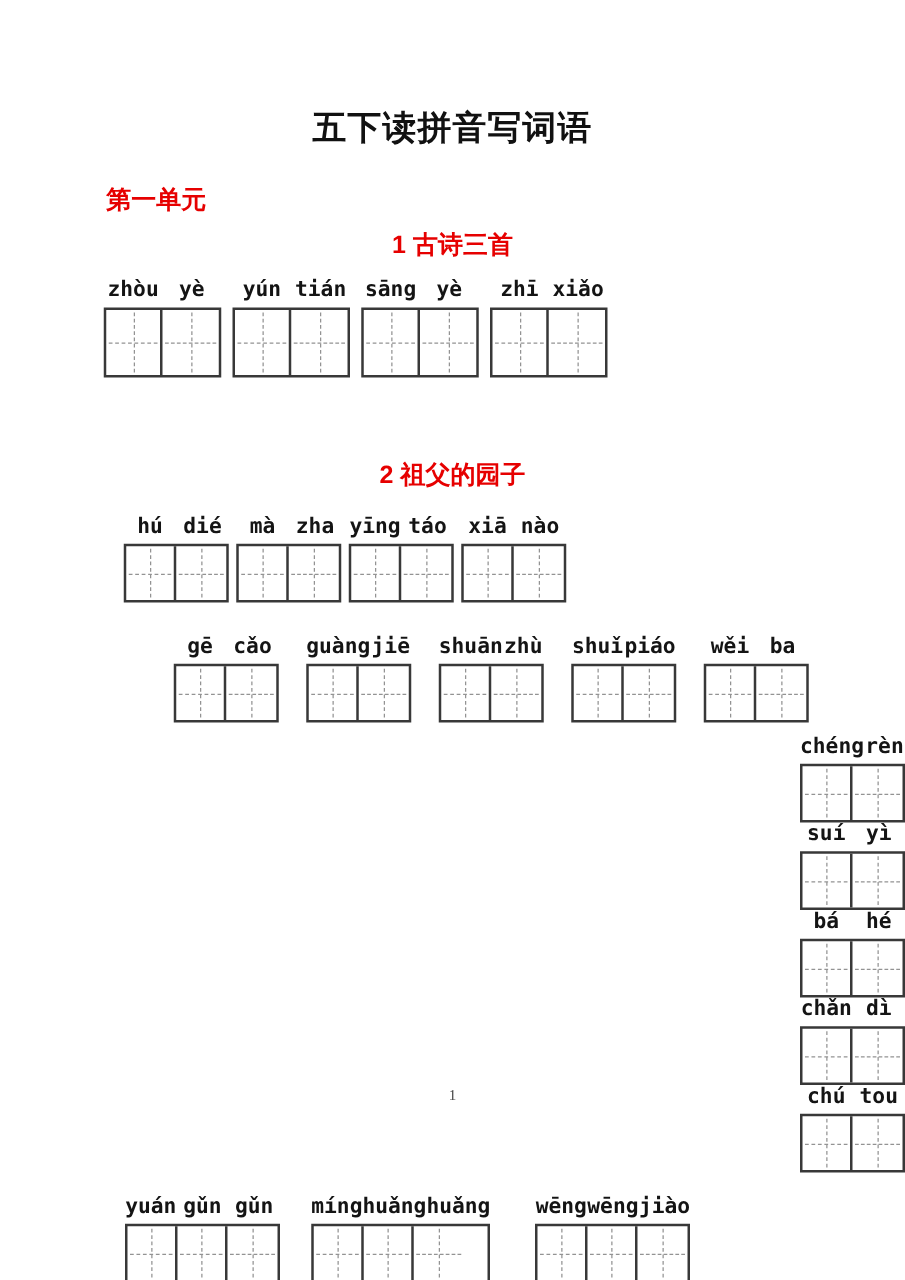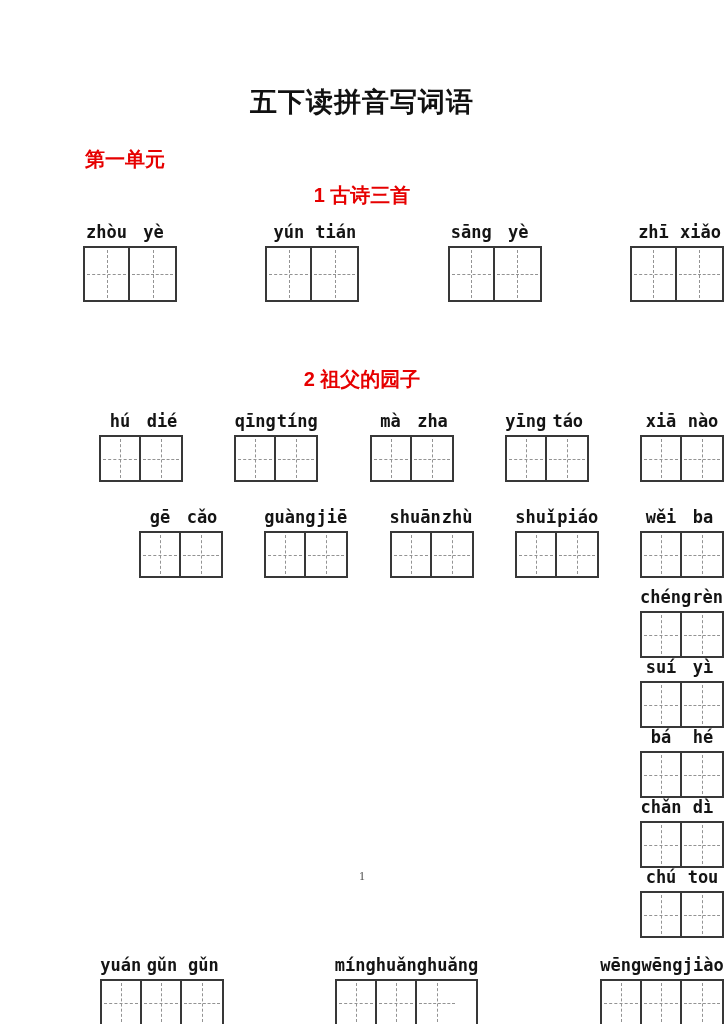--- a/index.html
+++ b/index.html
@@ -15,23 +15,23 @@
   }
   .unit-header{
     margin:26px 0 0 85px;
     font-size:20px;font-weight:bold;color:var(--accent-red,#e60000);
   }
   .lesson-title{
     margin-top:9px;text-align:center;
     font-size:20px;font-weight:bold;color:var(--accent-red,#e60000);
   }
   .lesson-title.second{margin-top:64px;}
-  .grid-row{display:flex;align-items:flex-end;justify-content:space-between;}
+  .grid-row{display:flex;align-items:flex-end;}
   .row-l1{margin:14px 0 0 83px;gap:9px;}
-  .row-a{margin:19px 0 0 99px;gap:32px;}
+  .row-a{margin:19px 0 0 99px;gap:6px;}
   .row-b{margin:26px 0 0 99px;gap:22px;padding-left:40px;}
   .row-c{margin:10px 0 0 79px;flex-direction:column;}
   .row-d{margin:18px 0 0 100px;gap:25px;}
   .row-d .word:nth-child(3){margin-left:11px;}
   .word{display:flex;flex-direction:column;}
   .pinyin{
     display:flex;margin-bottom:4px;
     font-family:"DejaVu Sans Mono", monospace;
     font-weight:bold;font-size:17px;line-height:19px;color:#141414;
   }
@@ -118,30 +118,20 @@
           <span>hú</span>
           <span>dié</span>
         </div>
         <div class="boxes">
           <div class="box"></div>
           <div class="box"></div>
         </div>
       </div>
       <div class="word">
         <div class="pinyin">
-          <span>qīng</span>
-          <span>tíng</span>
-        </div>
-        <div class="boxes">
-          <div class="box"></div>
-          <div class="box"></div>
-        </div>
-      </div>
-      <div class="word">
-        <div class="pinyin">
           <span>mà</span>
           <span>zha</span>
         </div>
         <div class="boxes">
           <div class="box"></div>
           <div class="box"></div>
         </div>
       </div>
       <div class="word">
         <div class="pinyin">

